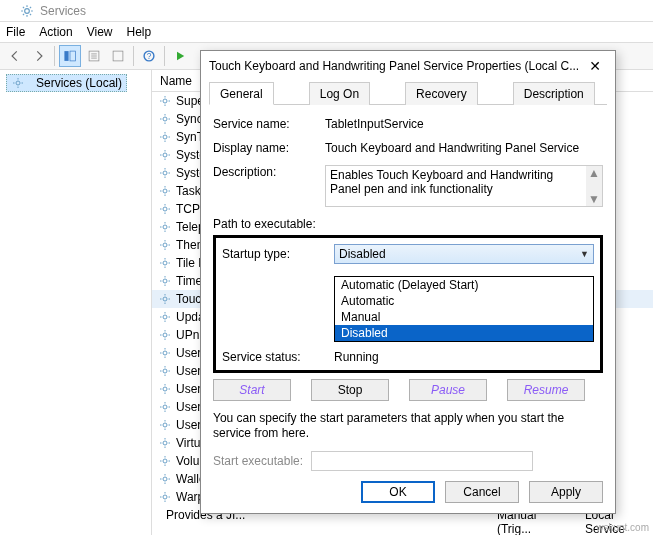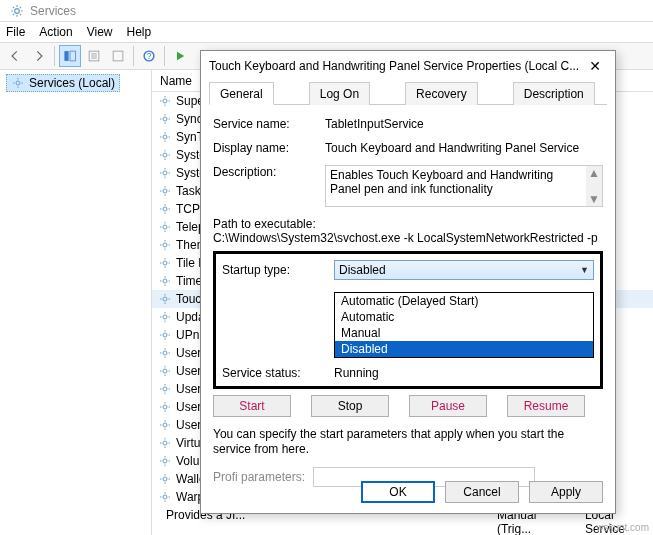--- a/index.html
+++ b/index.html
@@ -1,26 +1,26 @@
 <!DOCTYPE html>
 <html><head>
 <meta charset="utf-8">
 <style>
   * { box-sizing: border-box; font-family: "Segoe UI", Tahoma, sans-serif; font-size: 12px; }
   body { margin: 0; width: 653px; height: 535px; background: #fff; overflow: hidden; position: relative; }
-  .titlebar { height: 22px; border-bottom: 1px solid #ddd; display: flex; align-items: center; padding-left: 10px; color: #888; }
+  .titlebar { height: 22px; border-bottom: 1px solid #ddd; display: flex; align-items: center; padding-left: 20px; color: #888; }
   .titlebar .gear { color: #6aa0c7; margin-right: 6px; }
   .menubar { height: 20px; display: flex; align-items: center; padding-left: 6px; gap: 14px; }
   .menubar span { cursor: default; }
   .toolbar { height: 28px; border-top: 1px solid #ddd; border-bottom: 1px solid #ddd; display: flex; align-items: center; padding-left: 4px; gap: 2px; background: #f7f7f7; }
   .toolbar .btn { width: 22px; height: 22px; border: 1px solid transparent; display: flex; align-items: center; justify-content: center; }
   .toolbar .sep { width: 1px; height: 20px; background: #ccc; margin: 0 2px; }
   .body { display: flex; height: calc(535px - 22px - 20px - 28px); }
   .leftpane { width: 152px; border-right: 1px solid #ddd; padding: 4px 0 0 6px; }
-  .leftpane .node { display: flex; align-items: center; gap: 4px; background: #cfe8ff; border: 1px dotted #7aa; padding: 1px 4px; width: fit-content; }
+  .leftpane .node { display: flex; align-items: center; gap: 11px; background: #cfe8ff; border: 1px dotted #7aa; padding: 1px 4px; width: fit-content; }
   .rightpane { flex: 1; position: relative; }
   .colhdr { height: 22px; border-bottom: 1px solid #ddd; display: flex; align-items: center; padding-left: 8px; background: #fff; }
   .svclist { position: absolute; top: 22px; left: 0; right: 0; bottom: 0; overflow: hidden; }
   .svcrow { height: 18px; display: flex; align-items: center; padding-left: 6px; gap: 4px; }
   .svcrow.sel { background: #e6f0fa; }
   .gearico { width: 14px; height: 14px; display: inline-flex; align-items: center; justify-content: center; color: #6aa0c7; }
   .svcrow span.label { white-space: nowrap; }
   .bottomrow { position: absolute; bottom: 9px; left: 160px; right: 0; height: 20px; display: flex; font-size: 11px; color: #000; }
   .bottomrow div { padding: 2px 6px; }
 
@@ -40,21 +40,21 @@
   .descbox .scroll { position: absolute; right: 0; top: 0; width: 16px; height: 100%; background: #f0f0f0; display: flex; flex-direction: column; justify-content: space-between; align-items: center; color: #888; font-size: 8px; }
   .descbox .txt { padding-right: 18px; line-height: 14px; }
   .section-box { border: 3px solid #000; padding: 6px; margin-top: 4px; }
   .combo { width: 260px; height: 20px; border: 1px solid #7aa0d0; background: linear-gradient(#eaf3fc,#d6e9fb); display: flex; align-items: center; justify-content: space-between; padding: 0 4px; }
   .combo .arrow { font-size: 9px; color: #333; }
   .dropdown { width: 260px; border: 1px solid #000; margin-top: 12px; background: #fff; }
   .dropdown div { padding: 1px 6px; }
   .dropdown div.sel { background: #0a64c8; color: #fff; }
   .btnrow { display: flex; gap: 20px; margin: 6px 0 10px; }
   .btnrow button, .winbtn { width: 78px; height: 22px; border: 1px solid #b0b0b0; background: #efefef; font-size: 12px; }
-  .btnrow button:disabled { color: #be185d; }
+  .btnrow button:disabled { color: #8b5cf6; font-style: italic; }
   .hint { margin: 4px 0 10px; line-height: 15px; }
   .paramrow { display: flex; align-items: center; gap: 8px; color: #8a8a8a; }
   .paramrow input { width: 222px; height: 20px; border: 1px solid #ccc; background: #fff; }
   .dlg-btns { position: absolute; bottom: 10px; right: 12px; display: flex; gap: 10px; }
   .dlg-btns button { width: 74px; height: 22px; border: 1px solid #aaa; background: #efefef; }
   .dlg-btns button.primary { border: 2px solid #0a64c8; background: #fff; }
   svg { display: block; }
 </style>
 </head>
 <body>
@@ -525,21 +525,20 @@
       <div class="lbl">Description:</div>
       <div class="descbox">
         <div class="txt">Enables Touch Keyboard and Handwriting Panel pen and ink functionality</div>
         <div class="scroll">
             <span>▲</span>
             <span>▼</span>
           </div>
       </div>
     </div>
     <div>Path to executable:</div>
-    <div style="white-space:nowrap;overflow:hidden;margin-bottom:6px">C:\Windows\System32\svchost.exe -k LocalSystemNetworkRestricted -p</div>
 
     <div class="section-box">
       <div class="row" style="margin-bottom:4px;align-items:center">
         <div class="lbl">Startup type:</div>
         <div class="combo">
           <span>Disabled</span>
           <span class="arrow">▼</span>
         </div>
       </div>
       <div style="margin-left:112px">
@@ -559,21 +558,21 @@
     <div class="btnrow">
       <button disabled="">Start</button>
       <button>Stop</button>
       <button disabled="">Pause</button>
       <button disabled="">Resume</button>
     </div>
 
     <div class="hint">You can specify the start parameters that apply when you start the service from here.</div>
 
     <div class="paramrow">
-      <span>Profi parameters:</span>
+      <span>Start executable:</span>
       <input type="text" disabled="" style="">
     </div>
   </div>
 
   <div class="dlg-btns">
     <button class="primary">OK</button>
     <button>Cancel</button>
     <button>Apply</button>
   </div>
 </div>

